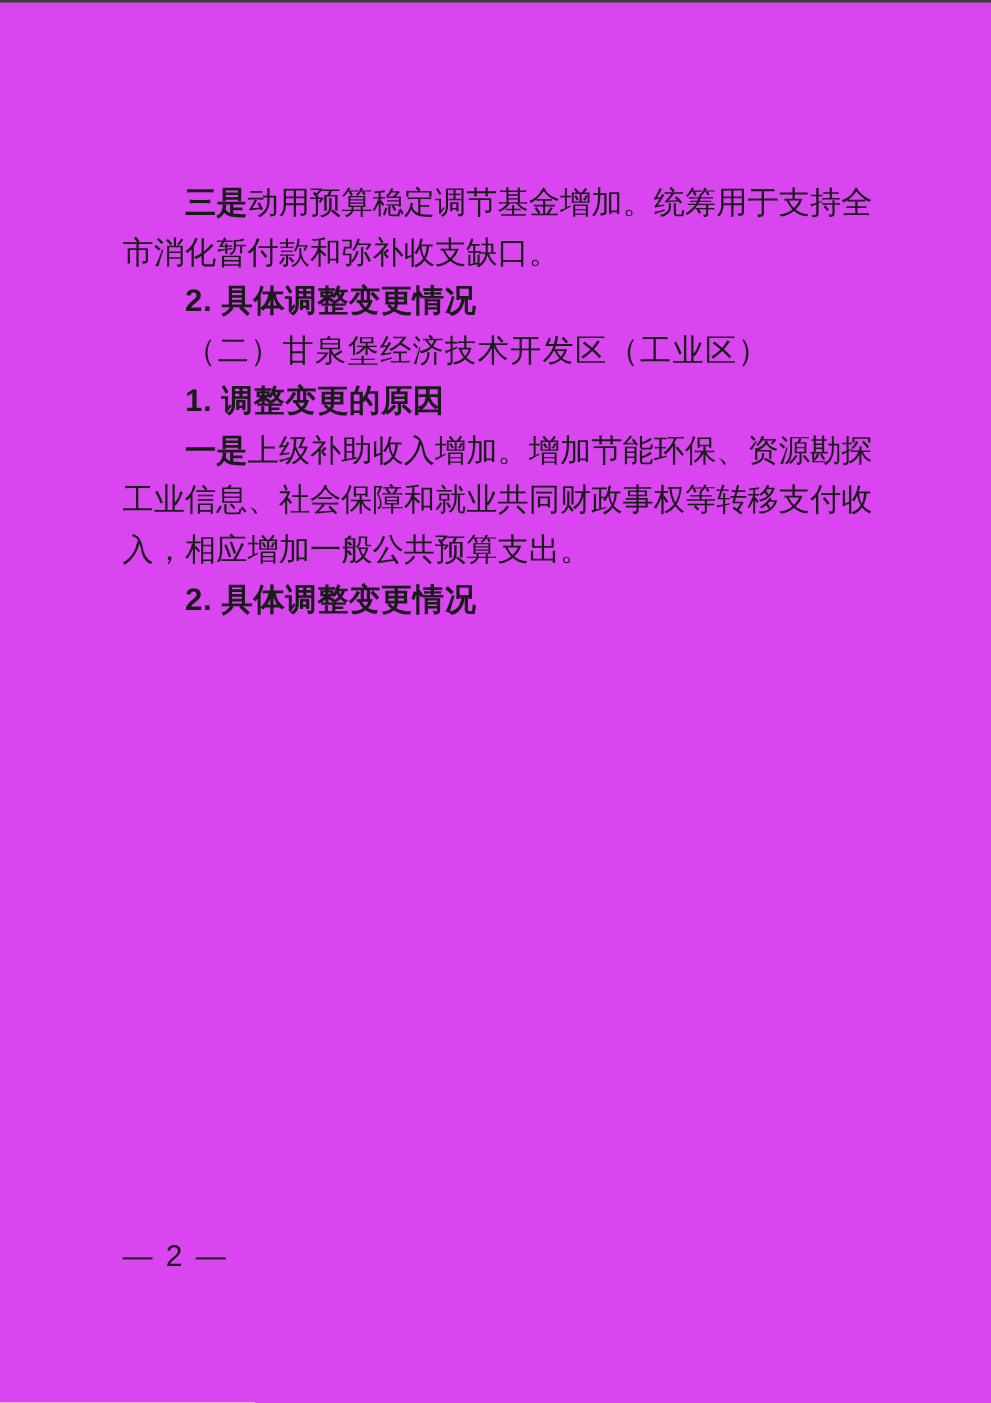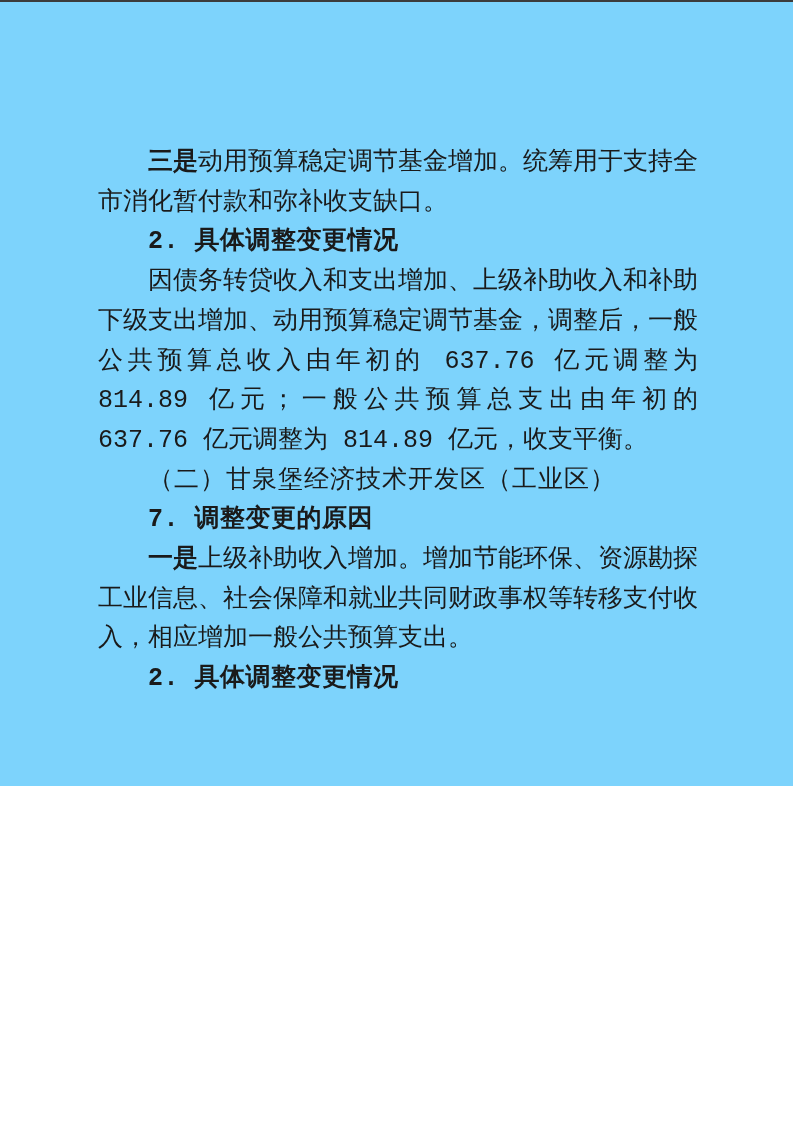--- a/index.html
+++ b/index.html
@@ -3,24 +3,24 @@
 <meta charset="utf-8">
 <style>
   html, body {
     margin: 0;
     padding: 0;
     background: #ffffff;
   }
   .page {
     position: relative;
     width: 793px;
-    height: 786px;
-    background: #7dd3fc;
+    height: 1122px;
+    background: #d946ef;
     color: #1a1a1a;
-    font-family: Liberation Mono, monospace;
+    font-family: Liberation Sans, sans-serif;
     overflow: hidden;
   }
   .scan-edge {
     position: absolute;
     top: 0;
     left: 0;
     width: 793px;
     height: 2px;
     background: #3c3c3c;
   }
@@ -68,25 +68,24 @@
   <div class="scan-edge"></div>
 
   <div class="content">
 
     <p><span class="lead">三是</span><span>动用预算稳定调节基金增加。统筹用于支持全市消化暂付款和弥补收支缺口。</span></p>
 
 
     <p class="heading">2. 具体调整变更情况</p>
 
 
-    <p>因债务转贷收入和支出增加、上级补助收入和补助下级支出增加、动用预算稳定调节基金，调整后，一般公共预算总收入由年初的 637.76 亿元调整为 814.89 亿元；一般公共预算总支出由年初的 637.76 亿元调整为 814.89 亿元，收支平衡。</p>
 
     <p class="kai-heading">（二）甘泉堡经济技术开发区（工业区）</p>
 
-    <p class="heading">7. 调整变更的原因</p>
+    <p class="heading">1. 调整变更的原因</p>
 
     <p><span class="lead">一是</span><span>上级补助收入增加。增加节能环保、资源勘探工业信息、社会保障和就业共同财政事权等转移支付收入，相应增加一般公共预算支出。</span></p>
 
 
     <p class="heading">2. 具体调整变更情况</p>
 
   </div>
 
   <div class="page-number">— 2 —</div>
 

